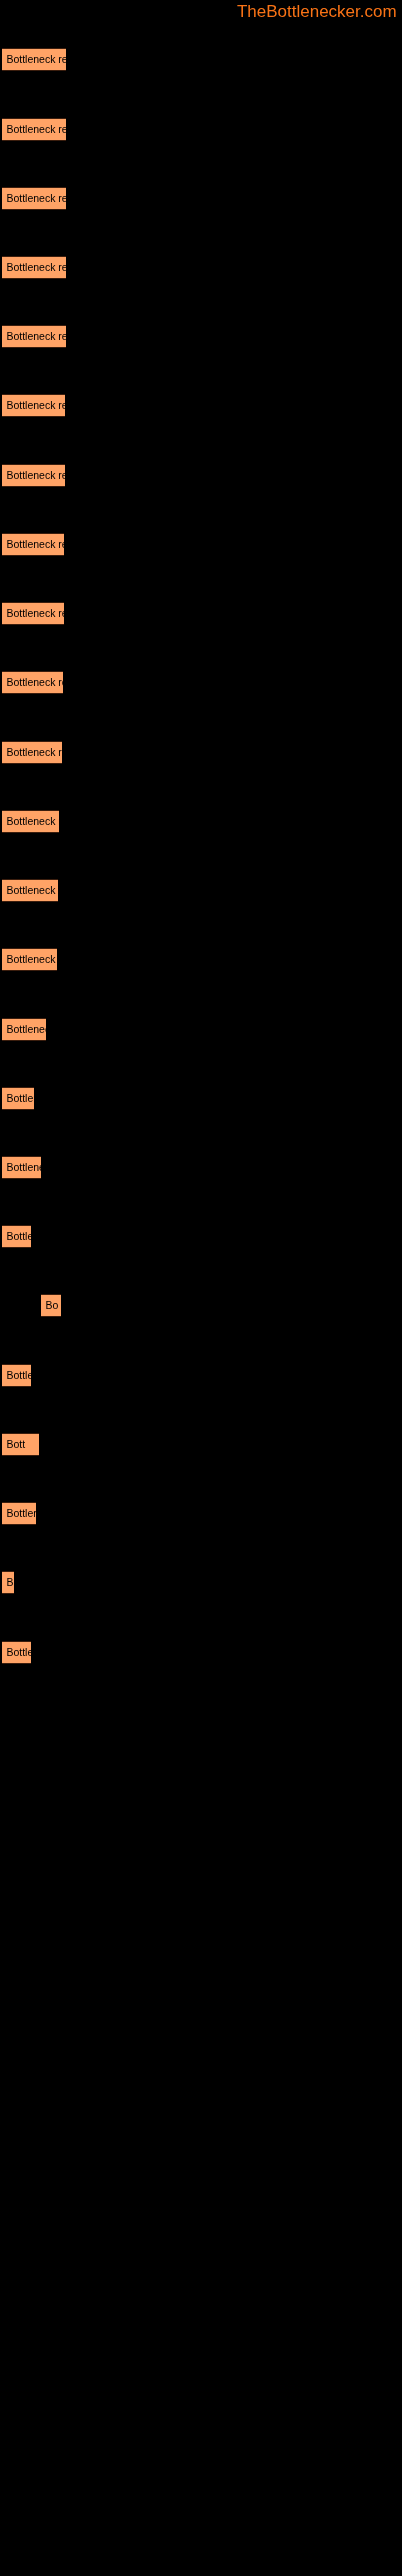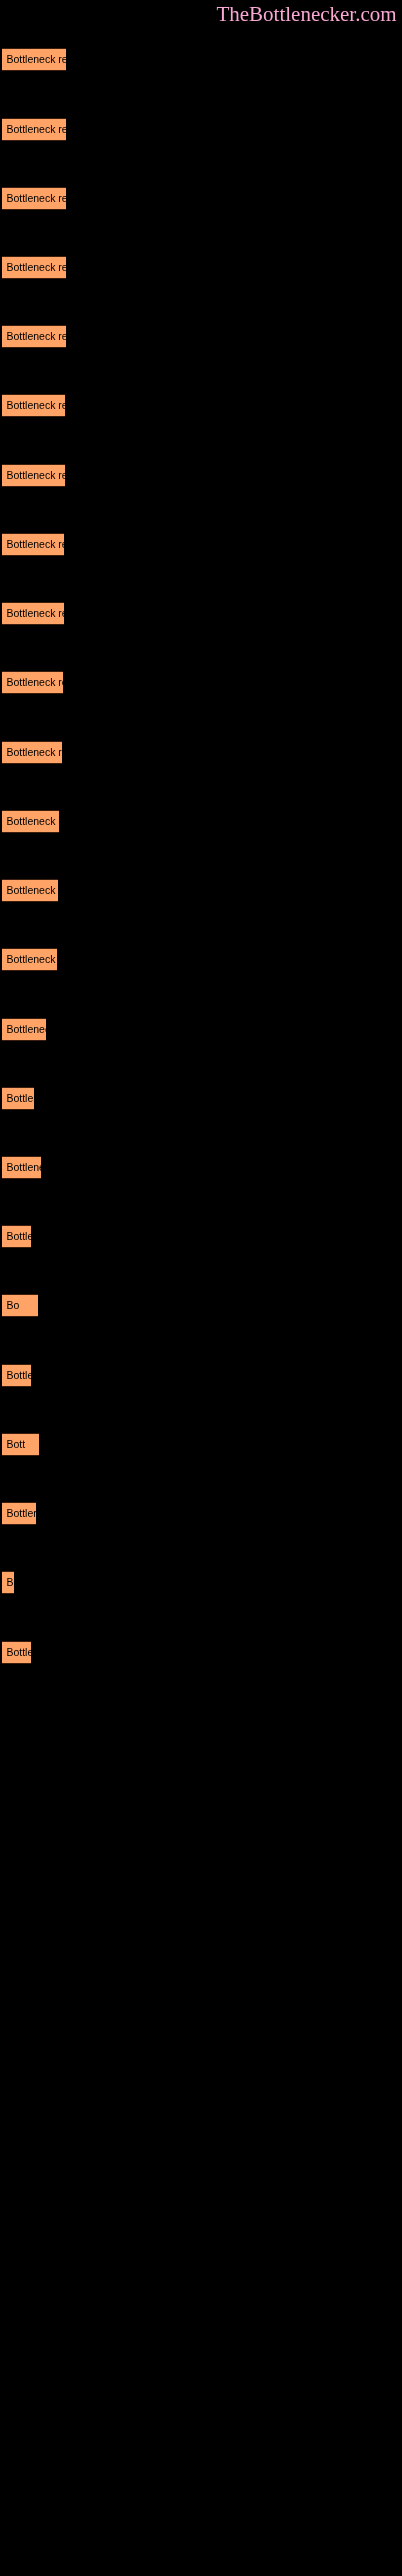--- a/index.html
+++ b/index.html
@@ -12,23 +12,23 @@
     height: 2576px;
     position: relative;
     font-family: "Liberation Sans", sans-serif;
     overflow: hidden;
   }
 
   .site-title {
     position: absolute;
     top: 1.6px;
     right: 6.4px;
-    color: #f9a8d4;
-    font-size: 21px;
-    font-family: Liberation Serif, serif;
+    color: #f97316;
+    font-size: 17px;
+    font-family: Liberation Sans, sans-serif;
     letter-spacing: 0px;
     white-space: nowrap;
   }
 
   .chart-area {
     position: absolute;
     left: 0;
     top: 0;
     width: 403px;
     height: 2576px;
@@ -154,21 +154,21 @@
       <div class="bar" style="width: 39px;">
         <span class="bar-label">Bottleneck</span>
       </div>
     </div>
     <div class="bar-row" style="top: 1225px;">
       <div class="bar" style="width: 29px;">
         <span class="bar-label">Bottle</span>
       </div>
     </div>
     <div class="bar-row" style="top: 1294px;">
-      <div class="bar" style="width: 36px;">
+      <div class="bar" style="width: 20px; margin-left: 39px;">
         <span class="bar-label">Bo</span>
       </div>
     </div>
     <div class="bar-row" style="top: 1364px;">
       <div class="bar" style="width: 29px;">
         <span class="bar-label">Bottle</span>
       </div>
     </div>
     <div class="bar-row" style="top: 1433px;">
       <div class="bar" style="width: 37px;">

